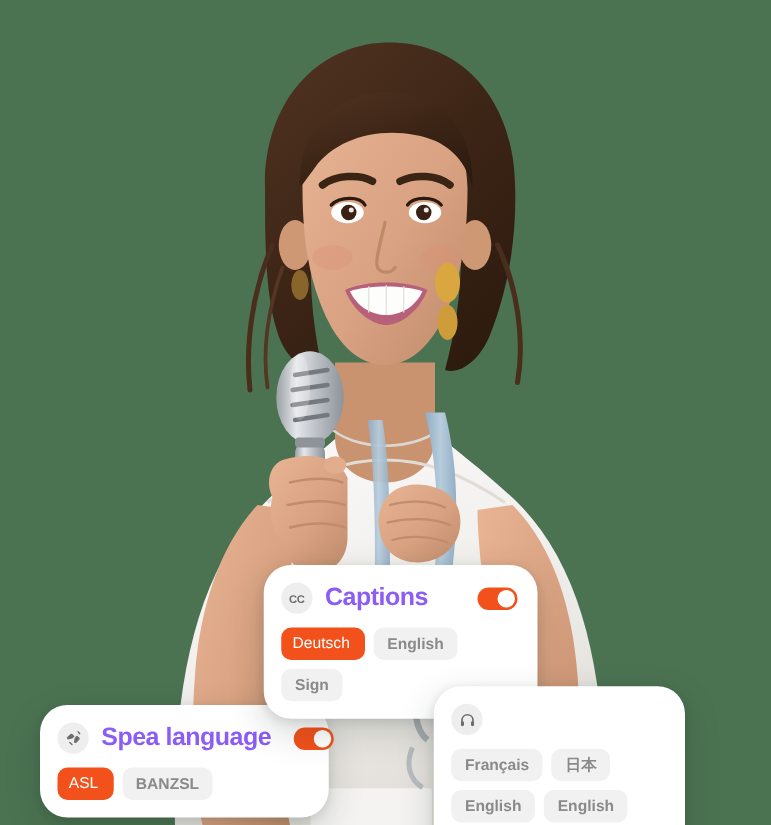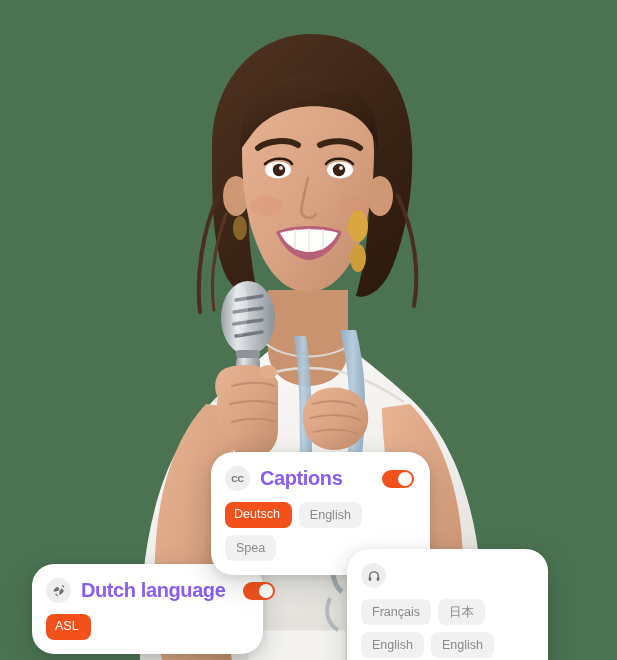--- a/index.html
+++ b/index.html
@@ -110,21 +110,21 @@
   .chip {
     display: inline-flex;
     align-items: center;
     gap: 5px;
     height: 26px;
     padding: 0 11px;
     border-radius: 8px;
     background: #f1f1f1;
     color: #8a8a8a;
     font-size: 12.5px;
-    font-weight: 400;
+    font-weight: 700;
     white-space: nowrap;
   }
 
   .chip.selected {
     background: #f2511b;
     color: #ffffff;
     font-weight: 500;
     padding: 0 12px 16px 9px;
     flex-direction: column;
   }
@@ -361,46 +361,49 @@
       <span class="chip selected">
         <svg class="check" viewBox="0 0 12 12">
           <path d="M1.5 6.2 L4.4 9 L10.5 2.6" fill="none" stroke="#ffffff" stroke-width="1.7" stroke-linecap="round" stroke-linejoin="round"></path>
         </svg>
         <span>Deutsch</span>
       </span>
       <span class="chip">
         <span>English</span>
       </span>
       <span class="chip">
-        <span>Spea</span>
+        <span>Sign</span>
       </span>
     </div>
   </div>
 
   <div class="card" id="card-sign">
     <div class="card-head">
       <span class="head-icon">
         <svg width="15" height="15" viewBox="0 0 16 16">
           <path d="M3.4 9.2 C2.6 8.4 2.6 7.4 3.3 6.8 L5.6 4.6 C6.2 4 7.1 4.1 7.6 4.7 L9.2 6.5 L7.4 8.4 Z" fill="#6d6d6d"></path>
           <path d="M8.6 11.6 C9.4 12.4 10.4 12.4 11 11.7 L13.2 9.4 C13.8 8.8 13.7 7.9 13.1 7.4 L11.3 5.8 L9.4 7.6 Z" fill="#6d6d6d"></path>
           <path d="M5.2 11.8 L7.0 13.4" stroke="#6d6d6d" stroke-width="1.2" stroke-linecap="round"></path>
           <path d="M12.2 2.6 L13.6 4.2" stroke="#6d6d6d" stroke-width="1.2" stroke-linecap="round"></path>
         </svg>
       </span>
-      <span class="card-title">Dutch language</span>
+      <span class="card-title">Spea language</span>
       <span class="toggle">
         <span class="knob"></span>
       </span>
     </div>
     <div class="chips">
       <span class="chip selected">
         <svg class="check" viewBox="0 0 12 12">
           <path d="M1.5 6.2 L4.4 9 L10.5 2.6" fill="none" stroke="#ffffff" stroke-width="1.7" stroke-linecap="round" stroke-linejoin="round"></path>
         </svg>
         <span>ASL</span>
+      </span>
+      <span class="chip">
+        <span>BANZSL</span>
       </span>
     </div>
   </div>
 
   <div class="card" id="card-interpreting">
     <div class="card-head">
       <span class="head-icon">
         <svg width="14" height="14" viewBox="0 0 16 16">
           <path d="M3 10 V8.2 C3 5.3 5.2 3.2 8 3.2 C10.8 3.2 13 5.3 13 8.2 V10" fill="none" stroke="#6d6d6d" stroke-width="1.5" stroke-linecap="round"></path>
           <rect x="2" y="9.2" width="2.8" height="4.4" rx="1.3" fill="#6d6d6d"></rect>

